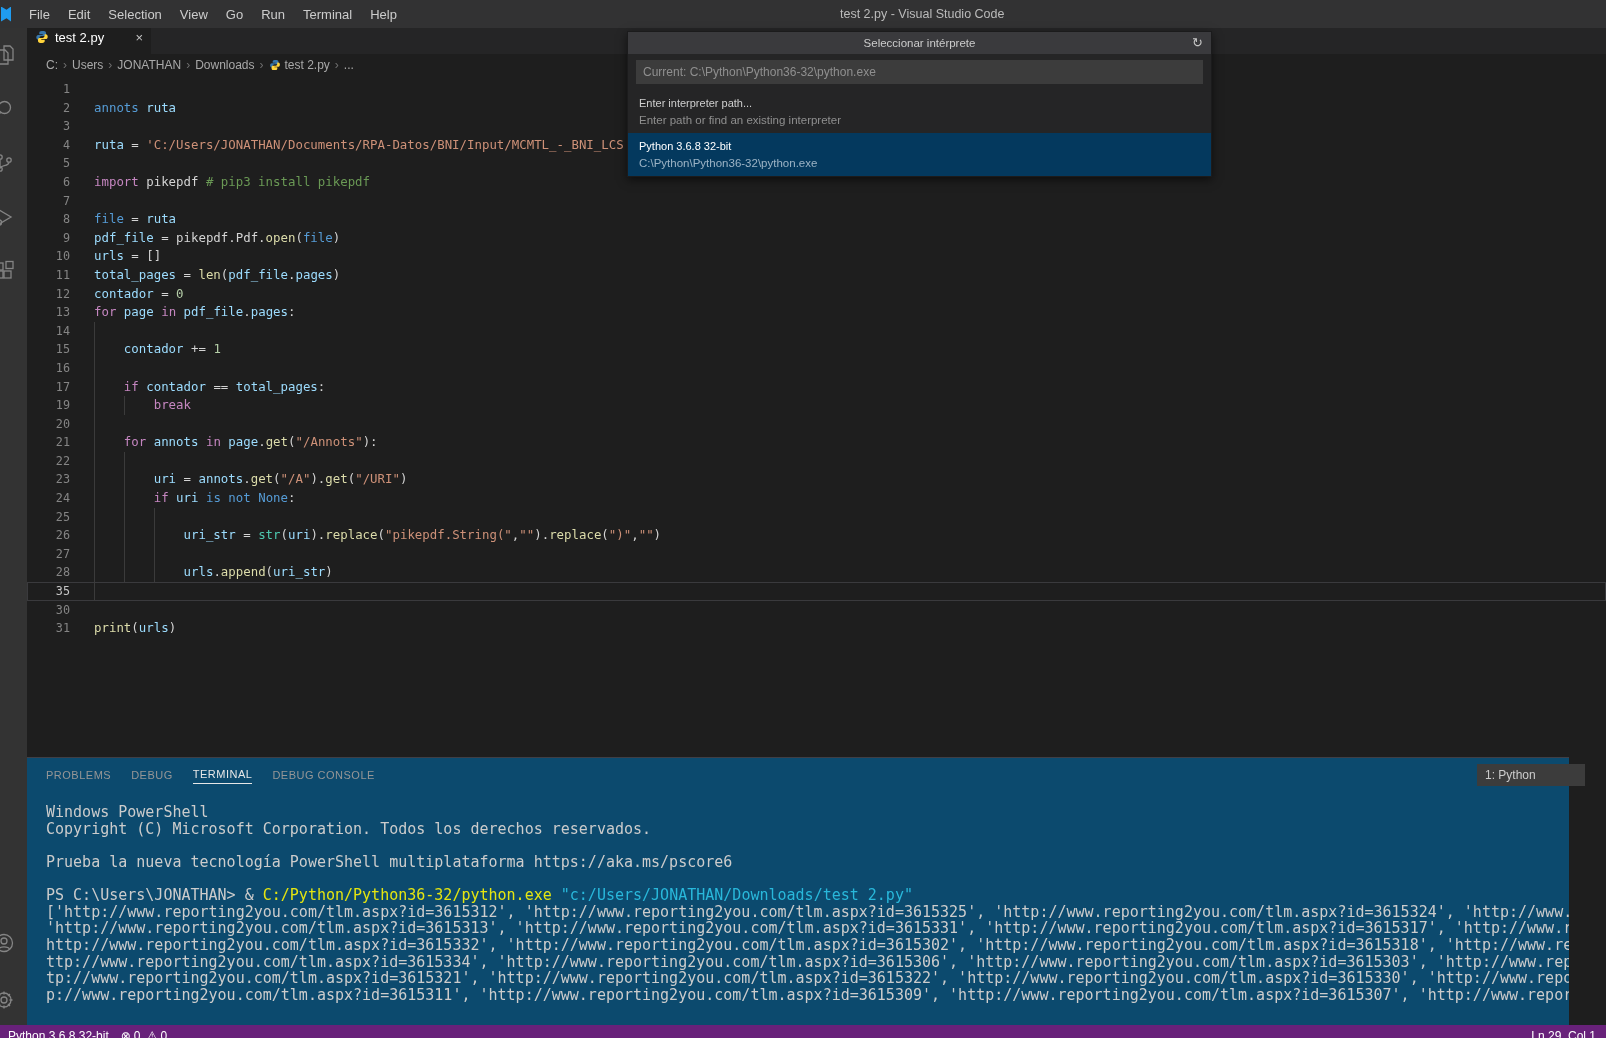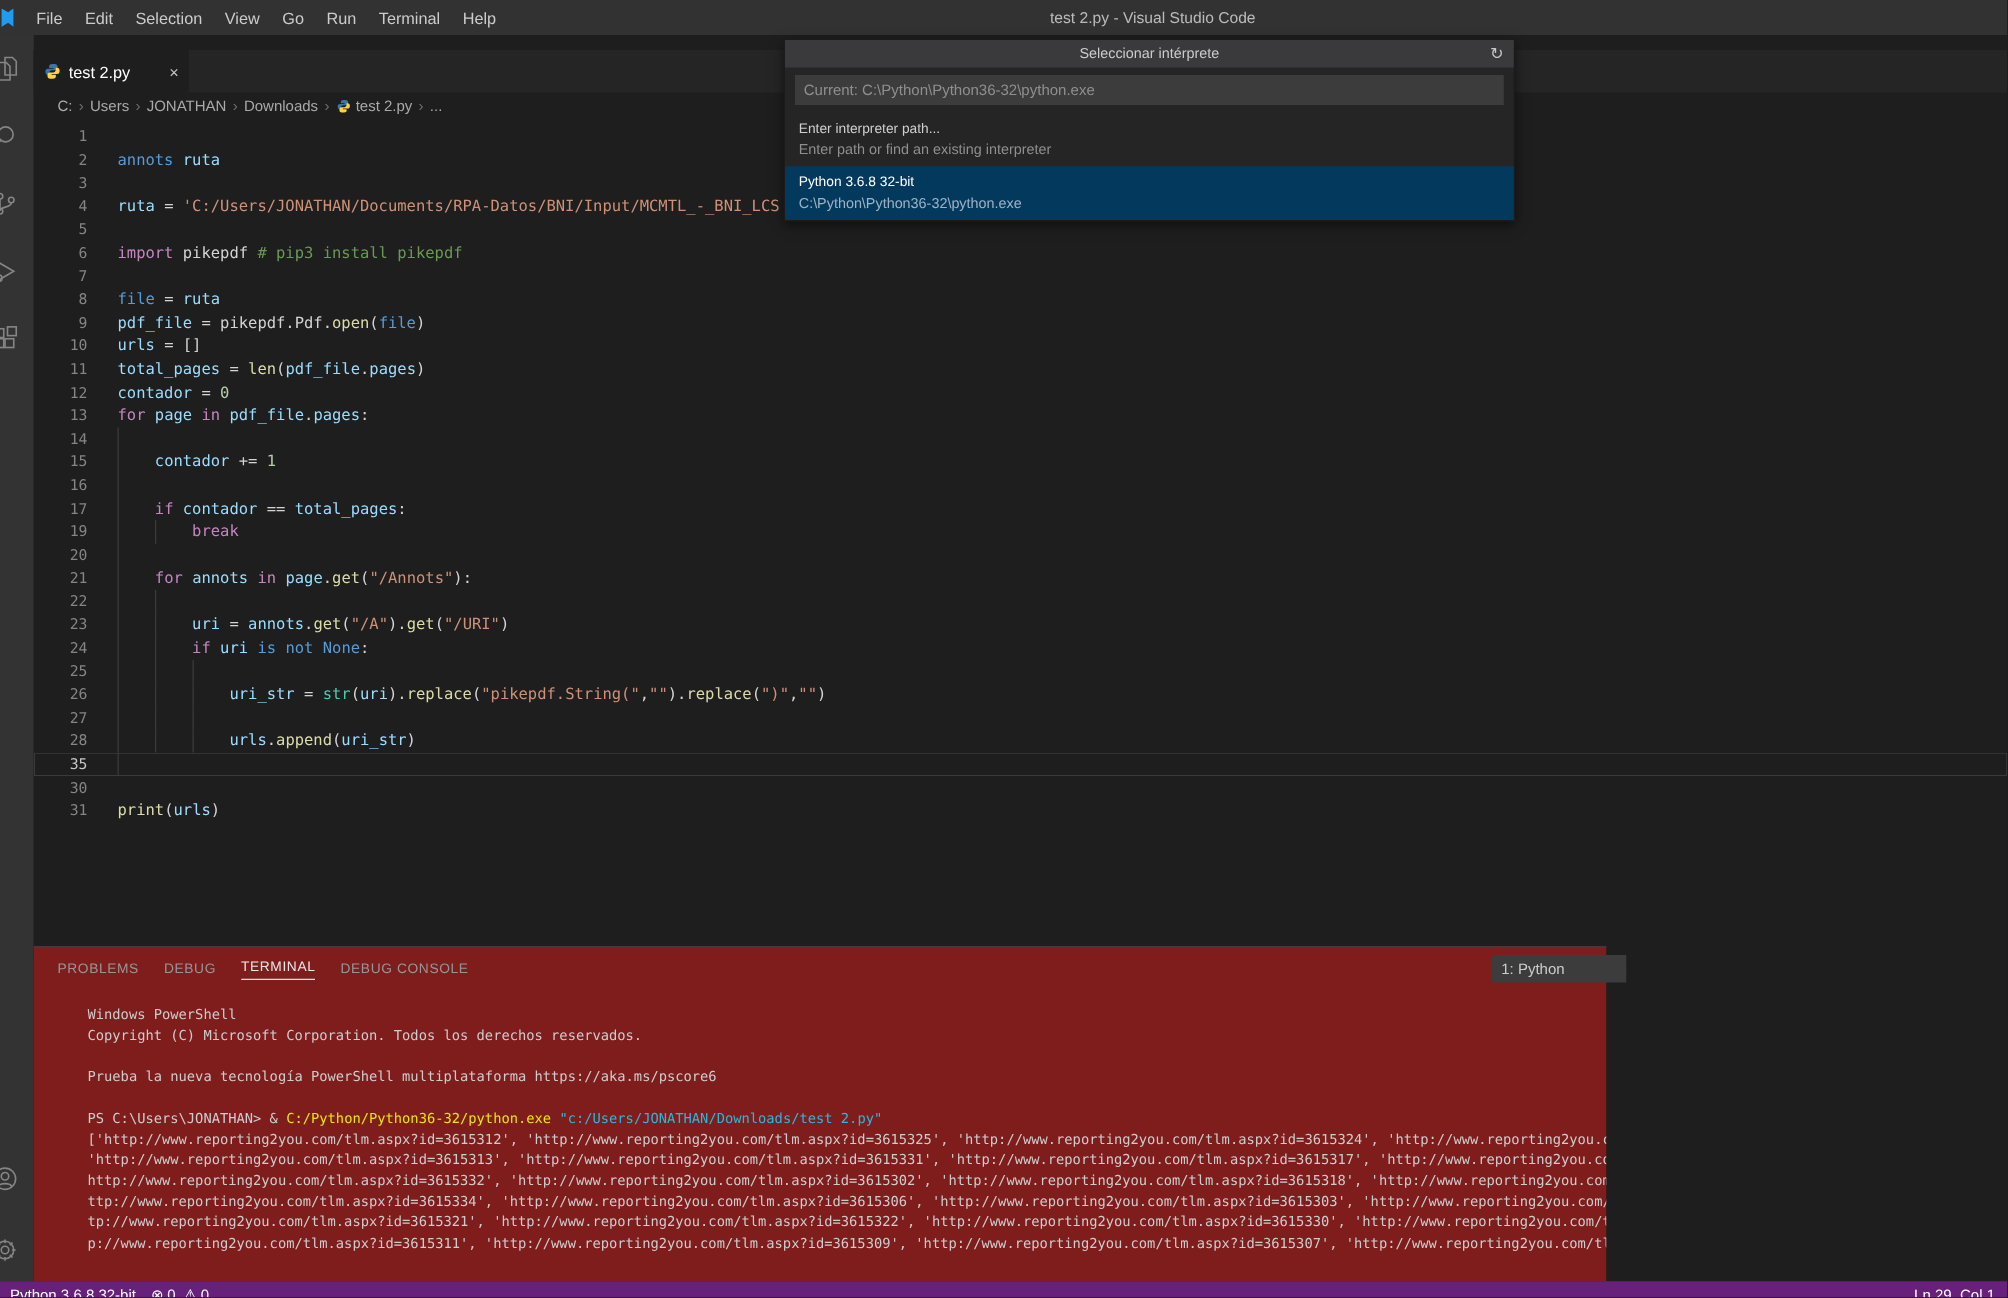--- a/index.html
+++ b/index.html
@@ -19,21 +19,21 @@
   
   .activitybar{position:absolute;left:0;top:28px;width:27px;height:997px;background:#333333;overflow:hidden;}
   .ab-icon{width:24px;height:24px;margin:30px 0 0 -8px;}
   .ab-icon:first-child{margin-top:15px;}
   .ab-icon svg{stroke:#858585;fill:none;stroke-width:1.3;}
   .ab-account{position:absolute;top:903px;left:-8px;width:24px;height:24px;}
   .ab-gear{position:absolute;top:960px;left:-8px;width:24px;height:24px;}
   .ab-account svg,.ab-gear svg{stroke:#858585;fill:none;stroke-width:1.3;}
 
   
-  .editor{position:absolute;left:27px;top:40px;width:1579px;height:729px;background:#1e1e1e;}
+  .editor{position:absolute;left:27px;top:20px;width:1579px;height:729px;background:#1e1e1e;}
   .tabbar{height:34px;background:#252526;display:flex;}
   .tab{width:124px;background:#1e1e1e;color:#ffffff;display:flex;align-items:center;
        font-size:13px;padding:0 8px;box-sizing:border-box;}
   .tab .pyicon{width:14px;height:14px;flex:none;}
   .tab-label{margin:0 8px 0 6px;white-space:nowrap;}
   .tab-close{margin-left:auto;color:#c5c5c5;font-size:13px;cursor:pointer;}
   .breadcrumb{height:22px;display:flex;align-items:center;font-size:12px;color:#a9a9a9;padding-left:19px;}
   .bc-item{cursor:pointer;}
   .bc-sep{margin:0 5px;color:#6e6e6e;}
   .bc-pyicon{width:12px;height:12px;margin-right:4px;}
@@ -62,30 +62,30 @@
             color:#8f8f8f;font-size:12px;padding:0 7px;box-sizing:border-box;
             font-family:"Liberation Sans",sans-serif;}
   .qp-item{padding:4px 11px 5px;cursor:pointer;}
   .qp-item .lbl{font-size:11px;color:#cfcfcf;line-height:18px;}
   .qp-item .desc{font-size:11.5px;color:#8f8f8f;line-height:16px;}
   .qp-item.sel{background:#04395e;}
   .qp-item.sel .lbl{color:#ffffff;}
   .qp-item.sel .desc{color:#9cb3c5;}
 
   
-  .panel{position:absolute;left:27px;top:757px;width:1258px;height:268px;background:#7f1d1d;
+  .panel{position:absolute;left:27px;top:757px;width:1542px;height:268px;background:#0c4a6e;
          border-top:1px solid #3f3f46;box-sizing:border-box;}
   .panel-tabs{display:flex;align-items:center;height:33px;padding-left:19px;
               font-size:11px;letter-spacing:.5px;color:#969696;}
   .ptab{margin-right:20px;padding:3px 0;cursor:pointer;}
   .ptab.active{color:#e7e7e7;border-bottom:1px solid #e7e7e7;}
   .term-select{position:absolute;right:-16px;top:6px;width:100px;height:22px;line-height:22px;
                background:#3c3c3c;color:#cccccc;font-size:12px;padding-left:8px;cursor:pointer;}
   .term{position:absolute;left:19px;top:46px;right:0;bottom:0;color:#cccccc;
-        font-family:"DejaVu Sans Mono","Liberation Mono",monospace;font-size:11px;margin-left:24px;}
+        font-family:"DejaVu Sans Mono","Liberation Mono",monospace;font-size:15px;}
   .term-line{height:16.65px;line-height:16.65px;white-space:pre;overflow:hidden;}
   .tm-pl{color:#cccccc}.tm-y{color:#e5e510}.tm-c{color:#29b8db}
 
   
   .statusbar{position:absolute;left:0;bottom:0;width:100%;height:13px;background:#68217A;overflow:hidden;z-index:6;}
   .sb-inner{position:relative;height:22px;display:flex;align-items:center;color:#ffffff;font-size:12px;}
   .sb-left{display:flex;align-items:center;padding-left:8px;}
   .sb-item{margin-right:12px;white-space:nowrap;cursor:pointer;}
   .sb-prob span{margin-right:3px;}
   .sb-right{position:absolute;right:10px;top:0;height:22px;line-height:22px;cursor:pointer;white-space:nowrap;}

